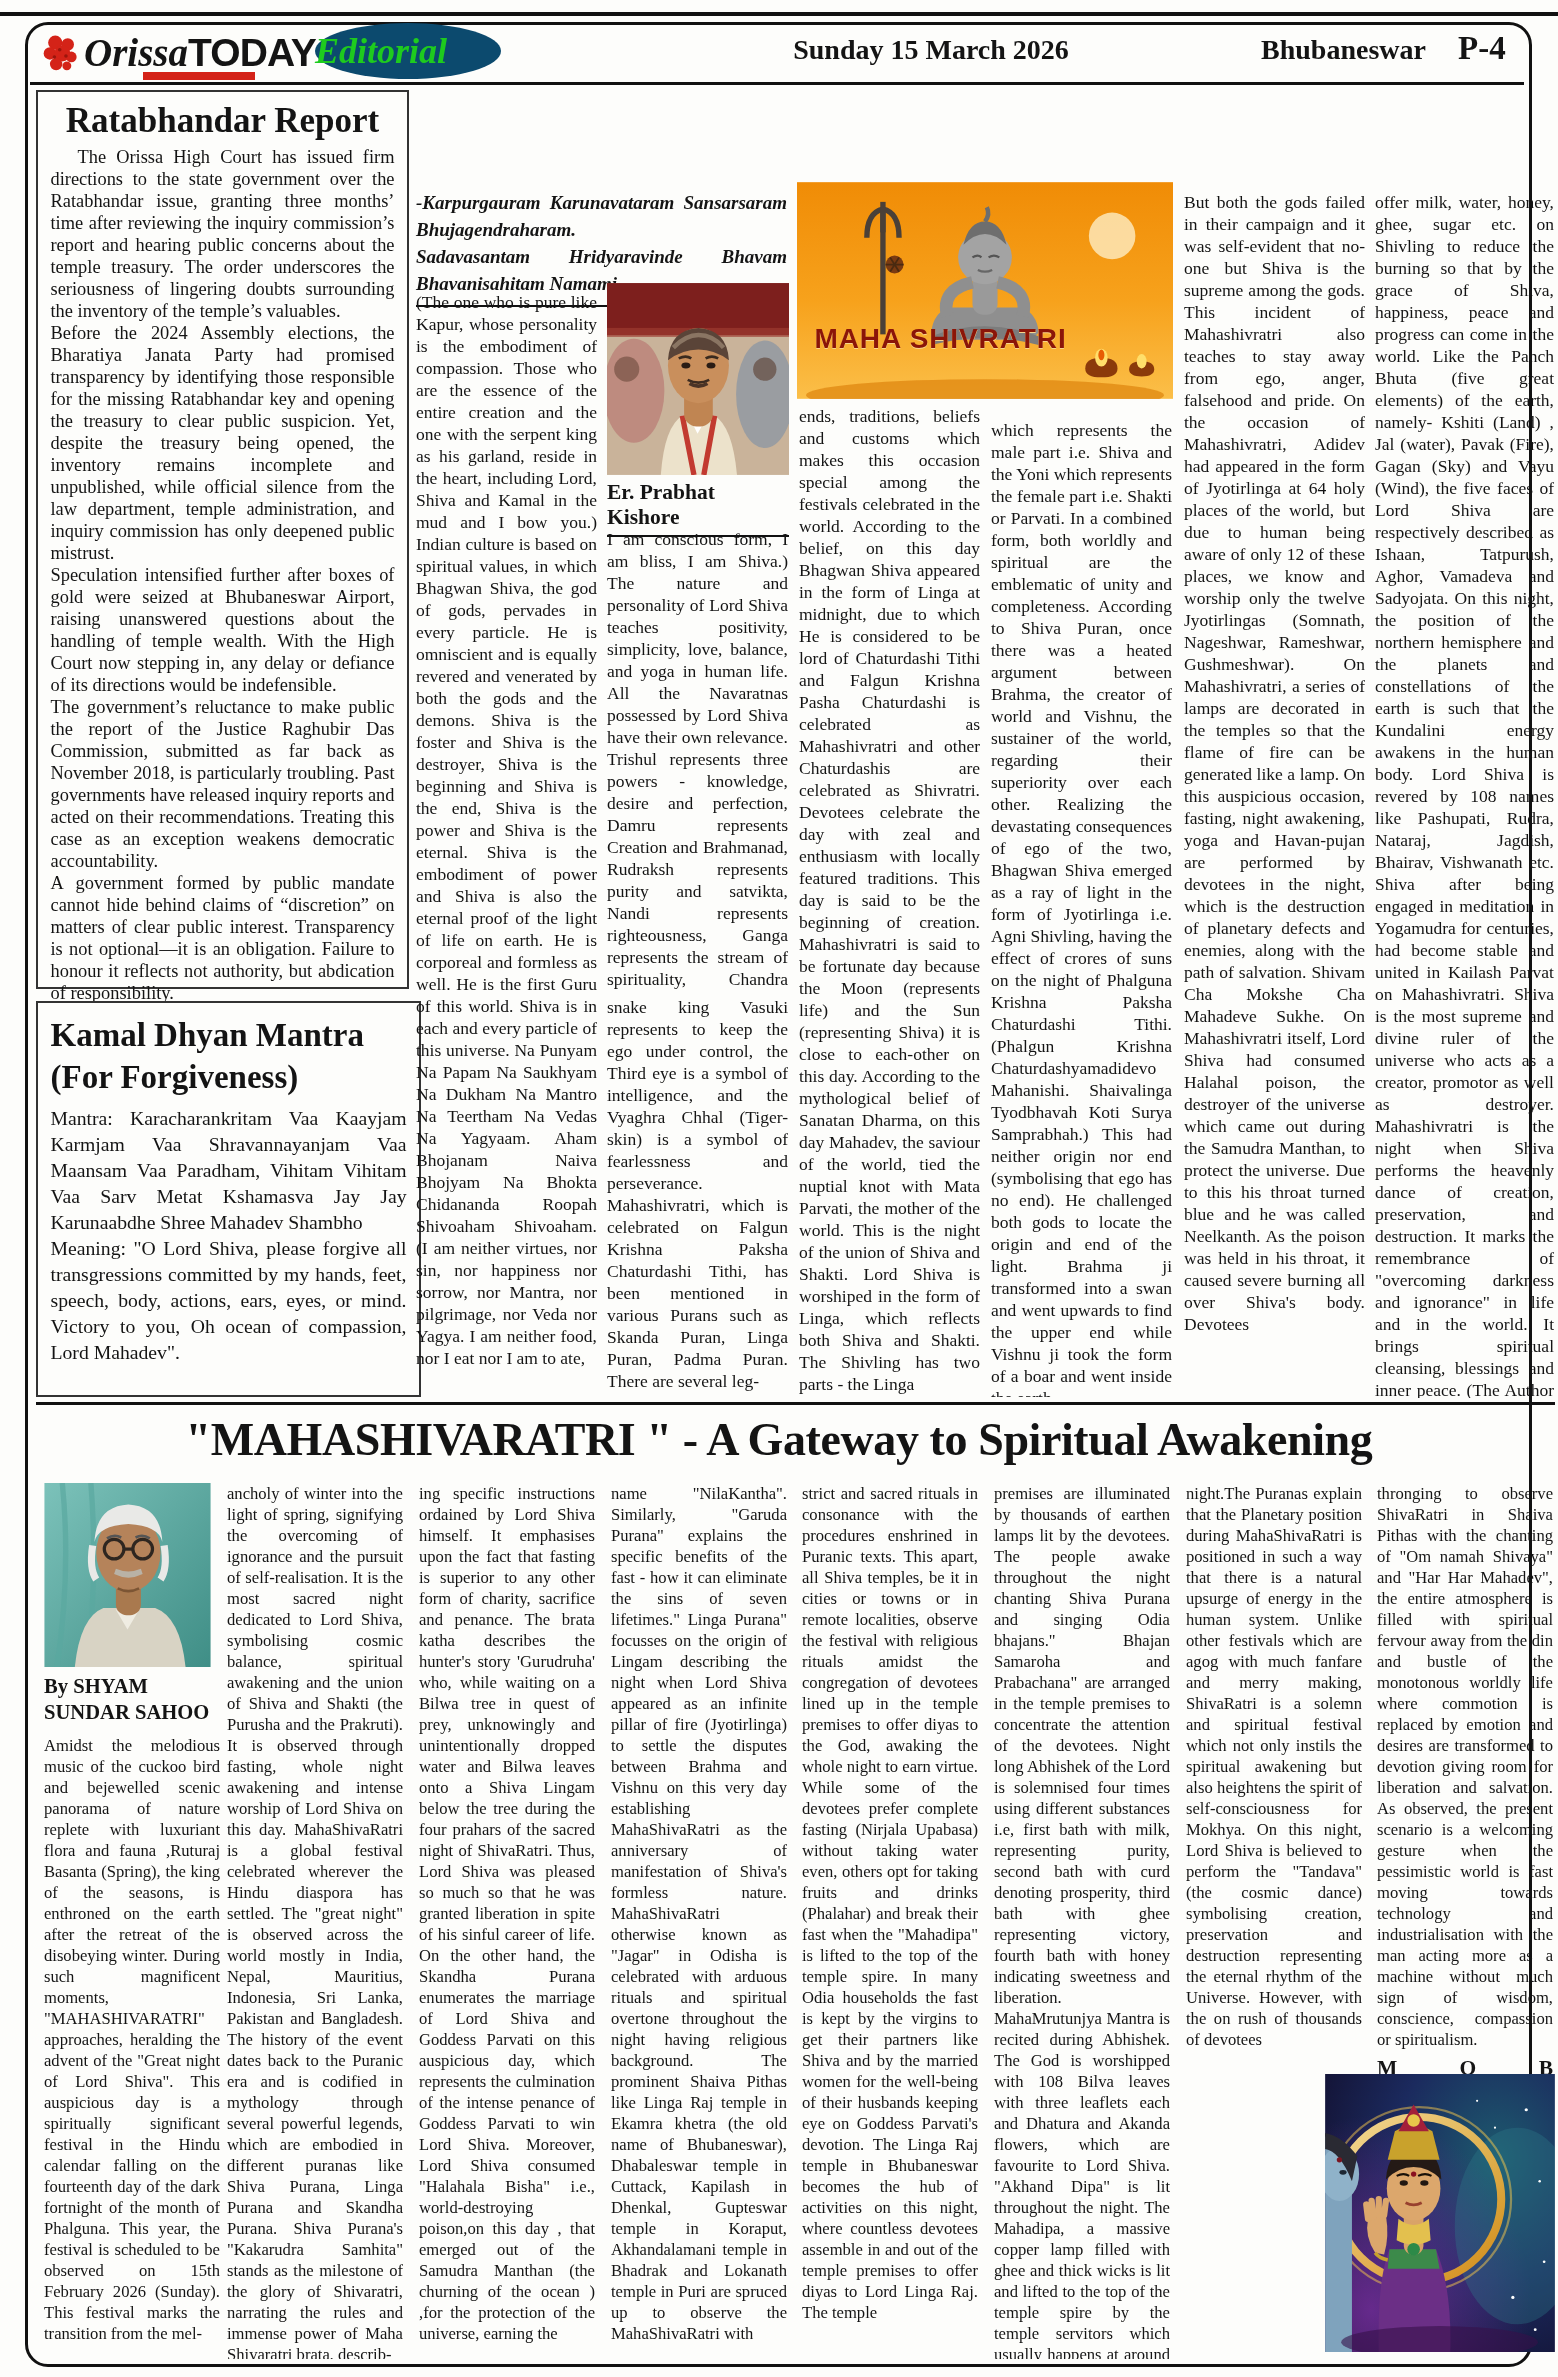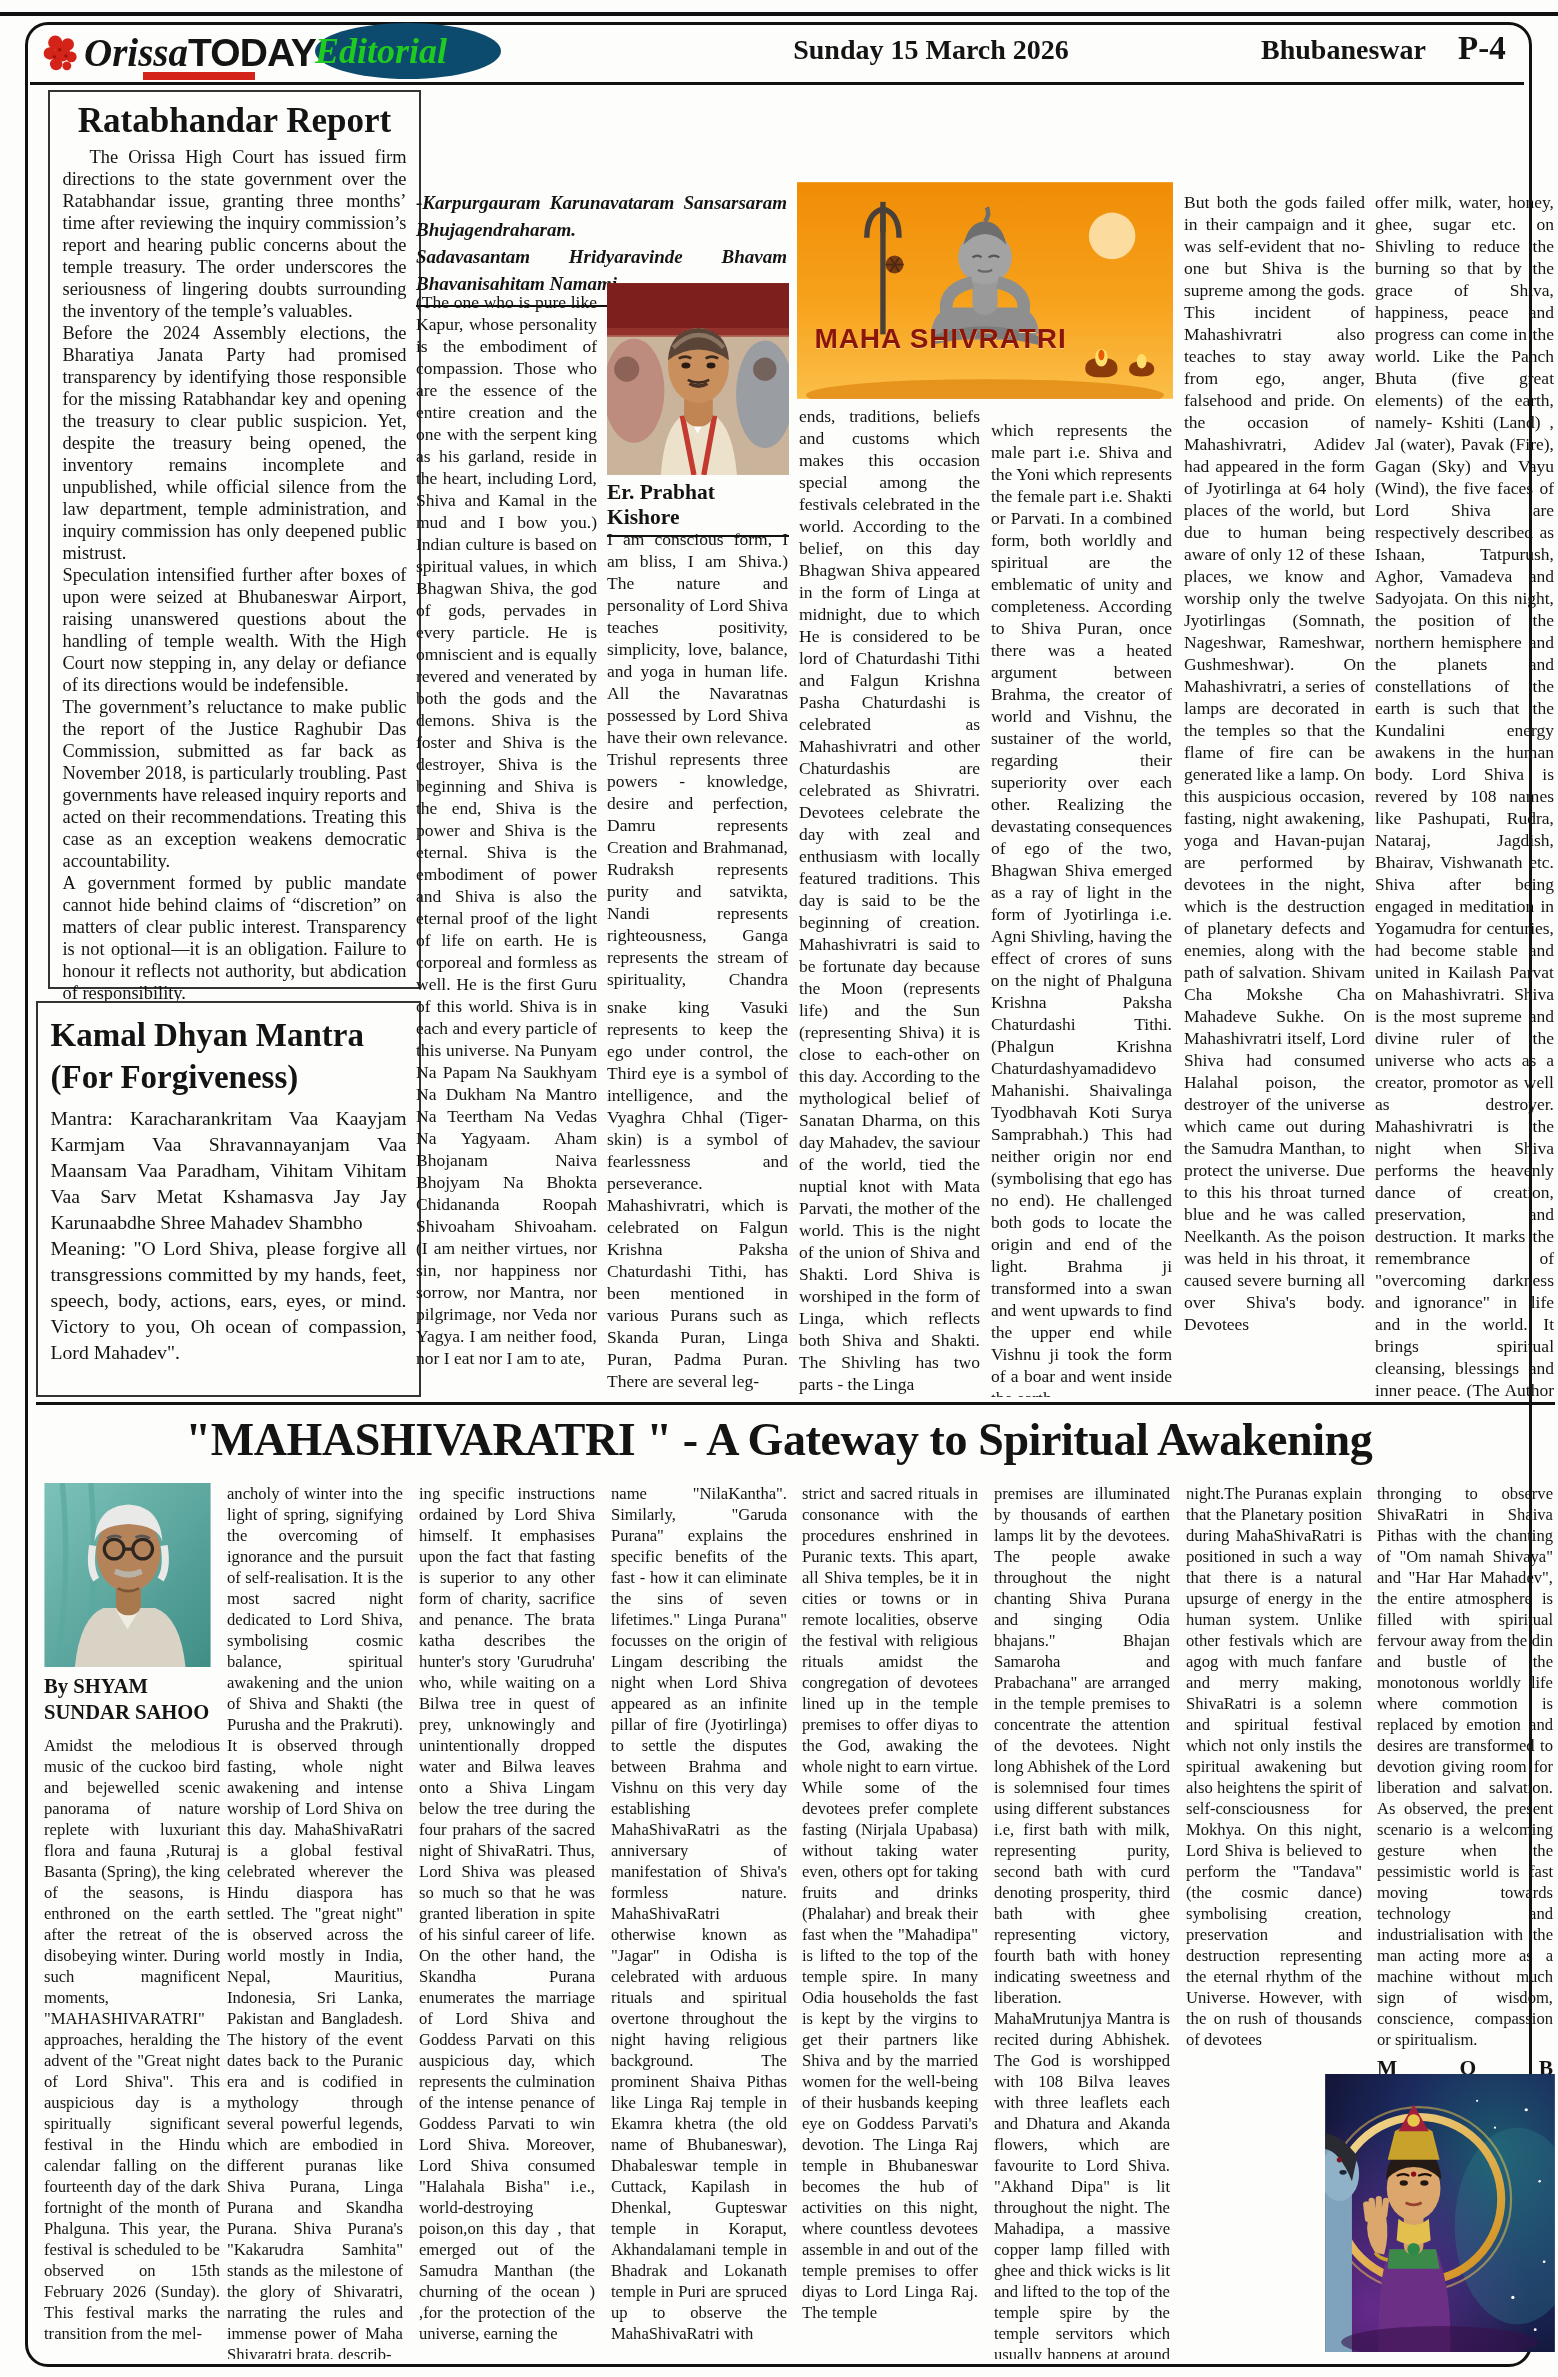--- a/index.html
+++ b/index.html
@@ -13,21 +13,21 @@
   .brand .orissa{font-style:italic;font-weight:bold;font-family:"Liberation Serif",serif;}
   .brand .today{font-weight:bold;font-family:"Liberation Sans","DejaVu Sans",sans-serif;letter-spacing:-0.9px;}
   .tagline-bar{left:143px;top:72px;width:112px;height:8px;background:#d42318;}
   .editorial-oval{left:315px;top:23px;width:186px;height:56px;background:#0c4a6e;border-radius:50%;display:flex;align-items:center;}
   .editorial-oval span{color:#1ecb1e;font-size:36px;font-weight:bold;font-style:italic;}
   .mast-date{left:725px;top:34px;width:412px;text-align:center;font-size:28px;font-weight:bold;}
   .mast-city{left:1261px;top:34px;font-size:28px;font-weight:bold;}
   .mast-page{left:1458px;top:29.6px;font-size:33px;font-weight:bold;}
   
   .box{border:2.7px solid #333;background:#fdfdfb;padding:7.2px 12.5px;box-sizing:border-box;}
-  .rb-box{left:48px;top:90px;width:373px;height:899px;}
+  .rb-box{left:36px;top:90px;width:373px;height:899px;}
   .rb-title{text-align:center;font-size:35px;font-weight:bold;margin:1.8px 0 5.4px 0;}
   .rb-box p{margin:0;font-size:18.4px;line-height:22px;text-align:justify;}
   .rb-box p.indent{text-indent:27px;}
   .mantra-box{left:36px;top:1001px;width:385px;height:396px;}
   .mantra-title{font-size:33px;font-weight:bold;line-height:1.28;margin:3.6px 0 7.2px 0;}
   .mantra-box p{margin:0;font-size:19.7px;line-height:26px;text-align:justify;}
   
   .main-headline{left:421px;top:120px;width:1134px;font-size:41px;font-weight:bold;white-space:nowrap;letter-spacing:-0.4px;}
   .verse{left:416px;top:190px;width:371px;font-size:19px;font-weight:bold;font-style:italic;line-height:1.42;text-align:justify;border-bottom:2.7px solid #111;padding-bottom:7.2px;}
   .mcol{position:absolute;width:181px;font-size:17.5px;line-height:22px;text-align:justify;overflow:hidden;}
@@ -82,21 +82,21 @@
 
   <div class="abs mast-date">Sunday 15 March 2026</div>
   <div class="abs mast-city">Bhubaneswar</div>
   <div class="abs mast-page">P-4</div>
   <div class="abs header-rule"></div>
 
   <div class="abs box rb-box">
     <div class="rb-title">Ratabhandar Report</div>
     <p class="indent">The Orissa High Court has issued firm directions to the state government over the Ratabhandar issue, granting three months’ time after reviewing the inquiry commission’s report and hearing public concerns about the temple treasury. The order underscores the seriousness of lingering doubts surrounding the inventory of the temple’s valuables.</p>
     <p>Before the 2024 Assembly elections, the Bharatiya Janata Party had promised transparency by identifying those responsible for the missing Ratabhandar key and opening the treasury to clear public suspicion. Yet, despite the treasury being opened, the inventory remains incomplete and unpublished, while official silence from the law department, temple administration, and inquiry commission has only deepened public mistrust.</p>
-    <p>Speculation intensified further after boxes of upon were seized at Bhubaneswar Airport, raising unanswered questions about the handling of temple wealth. With the High Court now stepping in, any delay or defiance of its directions would be indefensible.</p>
+    <p>Speculation intensified further after boxes of gold were seized at Bhubaneswar Airport, raising unanswered questions about the handling of temple wealth. With the High Court now stepping in, any delay or defiance of its directions would be indefensible.</p>
     <p>The government’s reluctance to make public the report of the Justice Raghubir Das Commission, submitted as far back as November 2018, is particularly troubling. Past governments have released inquiry reports and acted on their recommendations. Treating this case as an exception weakens democratic accountability.</p>
     <p>A government formed by public mandate cannot hide behind claims of “discretion” on matters of clear public interest. Transparency is not optional—it is an obligation. Failure to honour it reflects not authority, but abdication of responsibility.</p>
   </div>
 
   <div class="abs box mantra-box">
     <div class="mantra-title">
       <span>Kamal Dhyan Mantra</span><br>
       <span>(For Forgiveness)</span>
     </div>
     <p>Mantra: Karacharankritam Vaa Kaayjam Karmjam Vaa Shravannayanjam Vaa Maansam Vaa Paradham, Vihitam Vihitam Vaa Sarv Metat Kshamasva Jay Jay Karunaabdhe Shree Mahadev Shambho</p>

